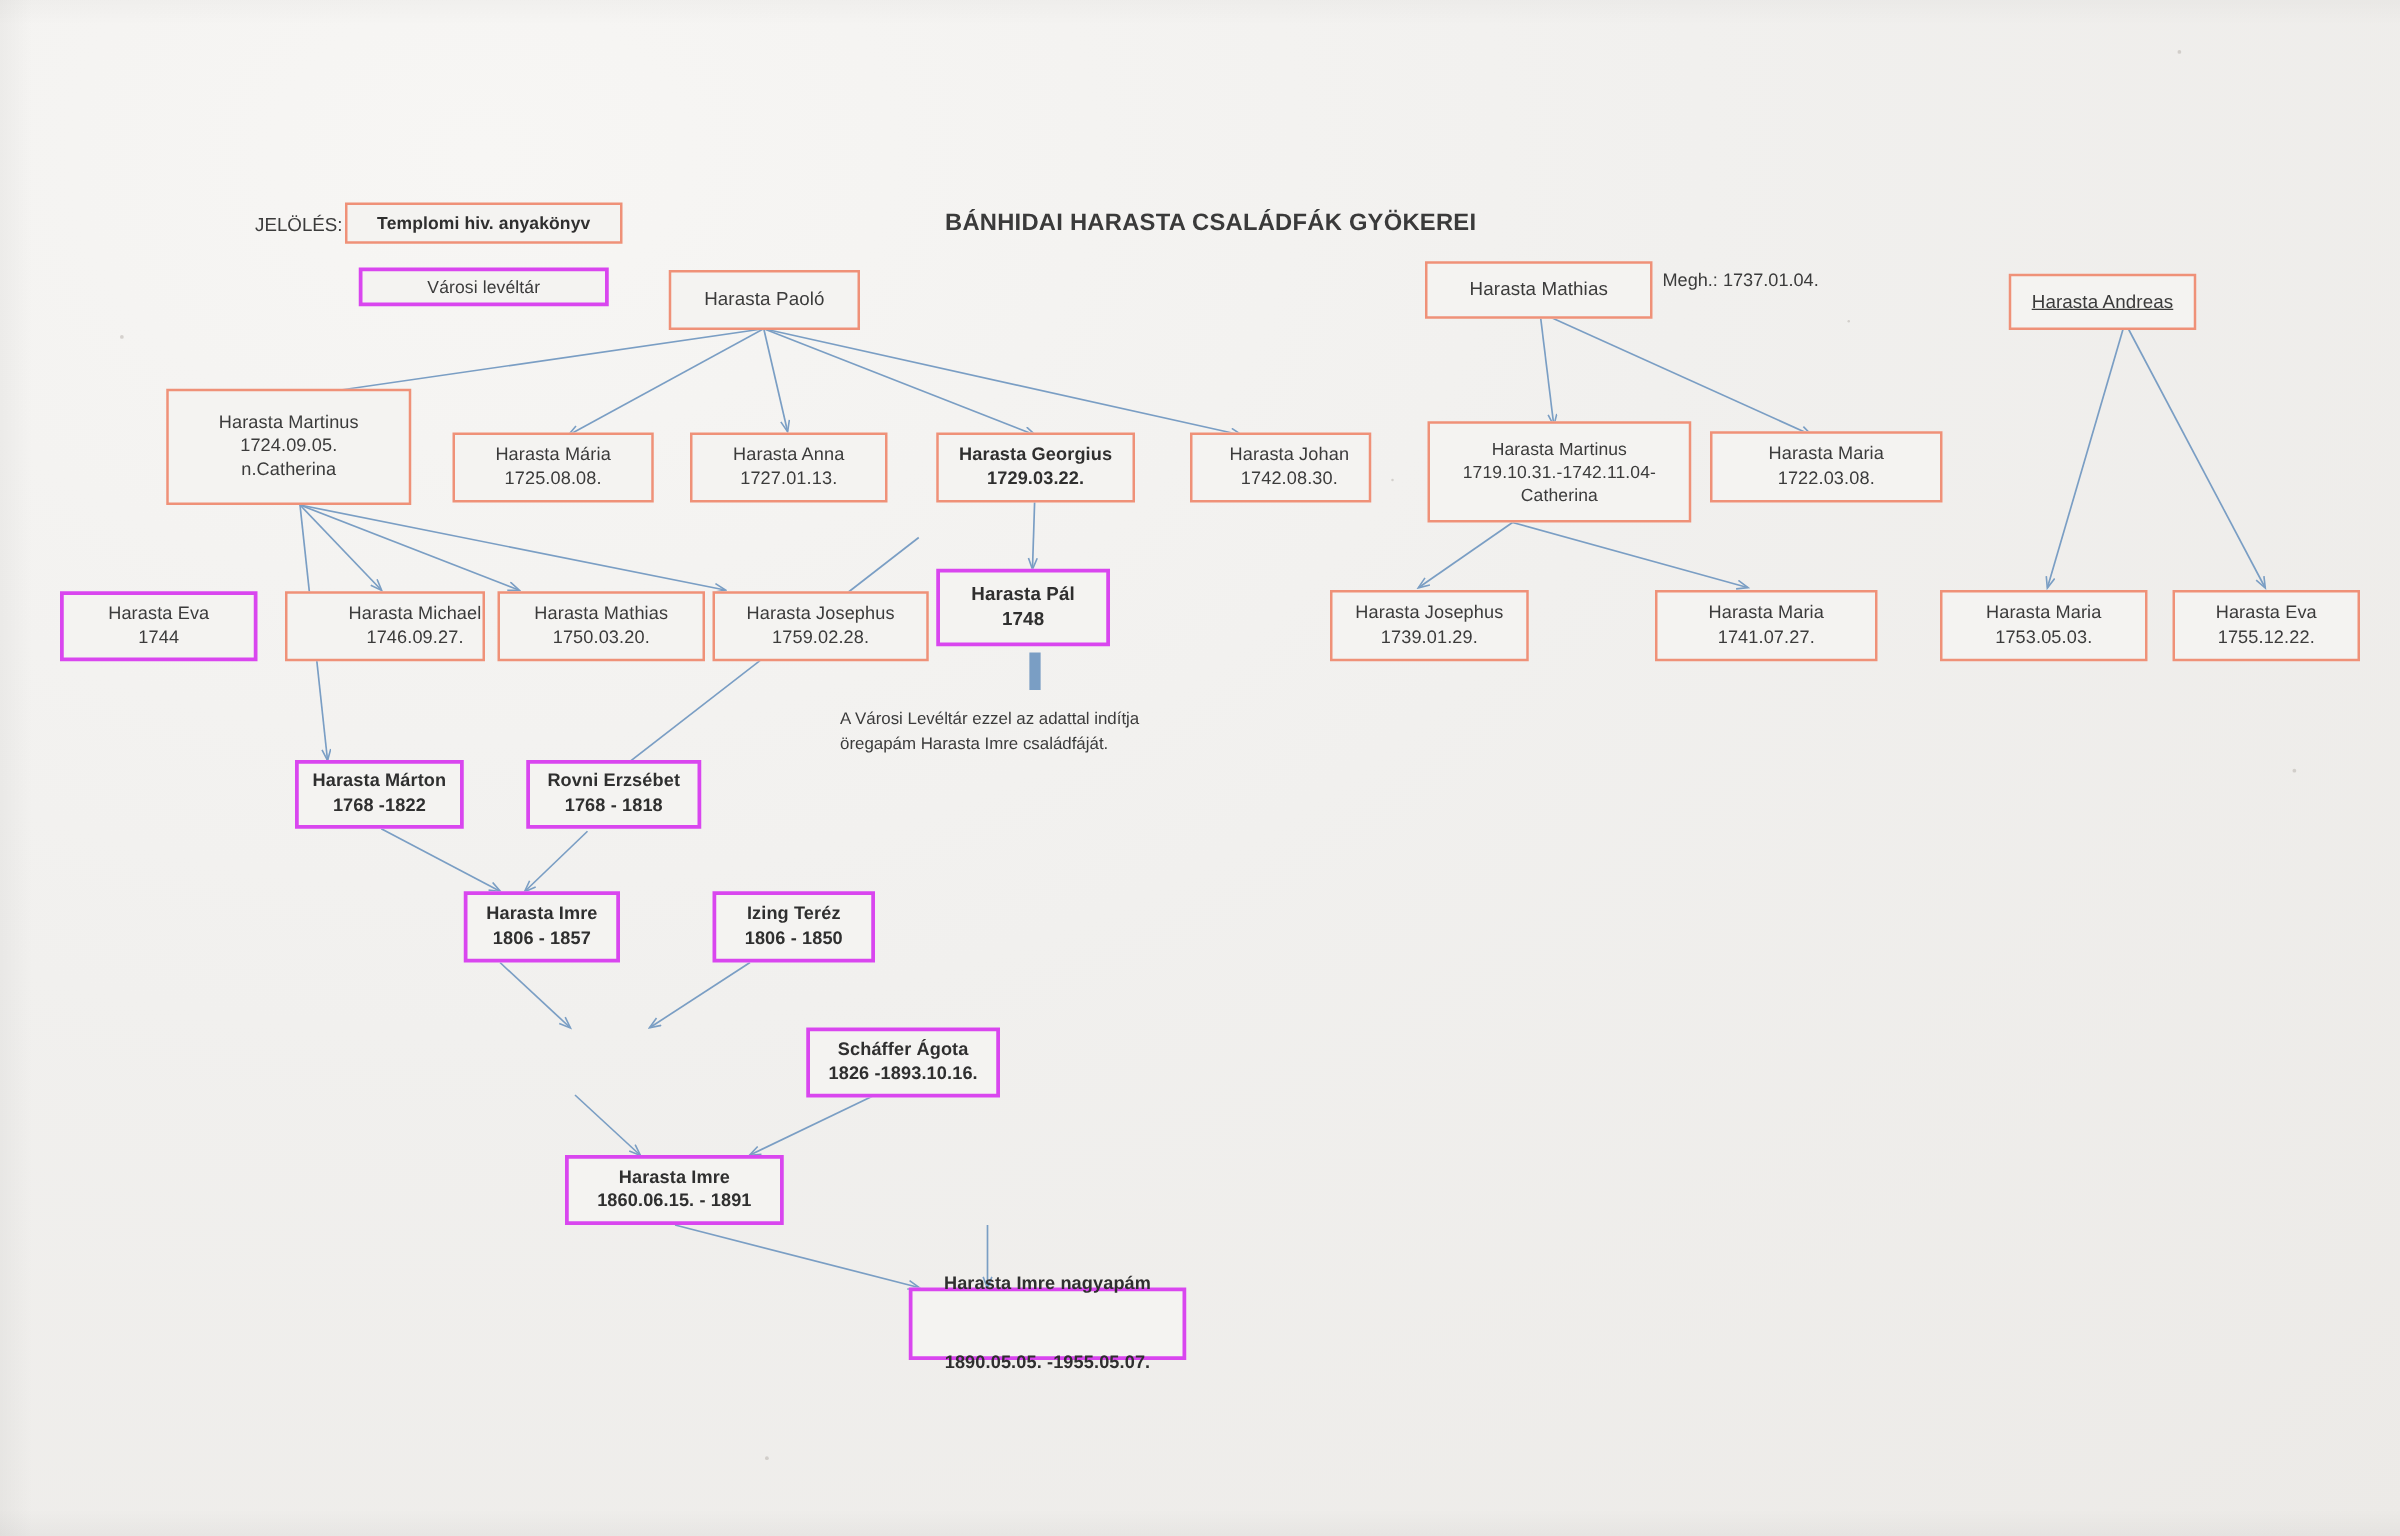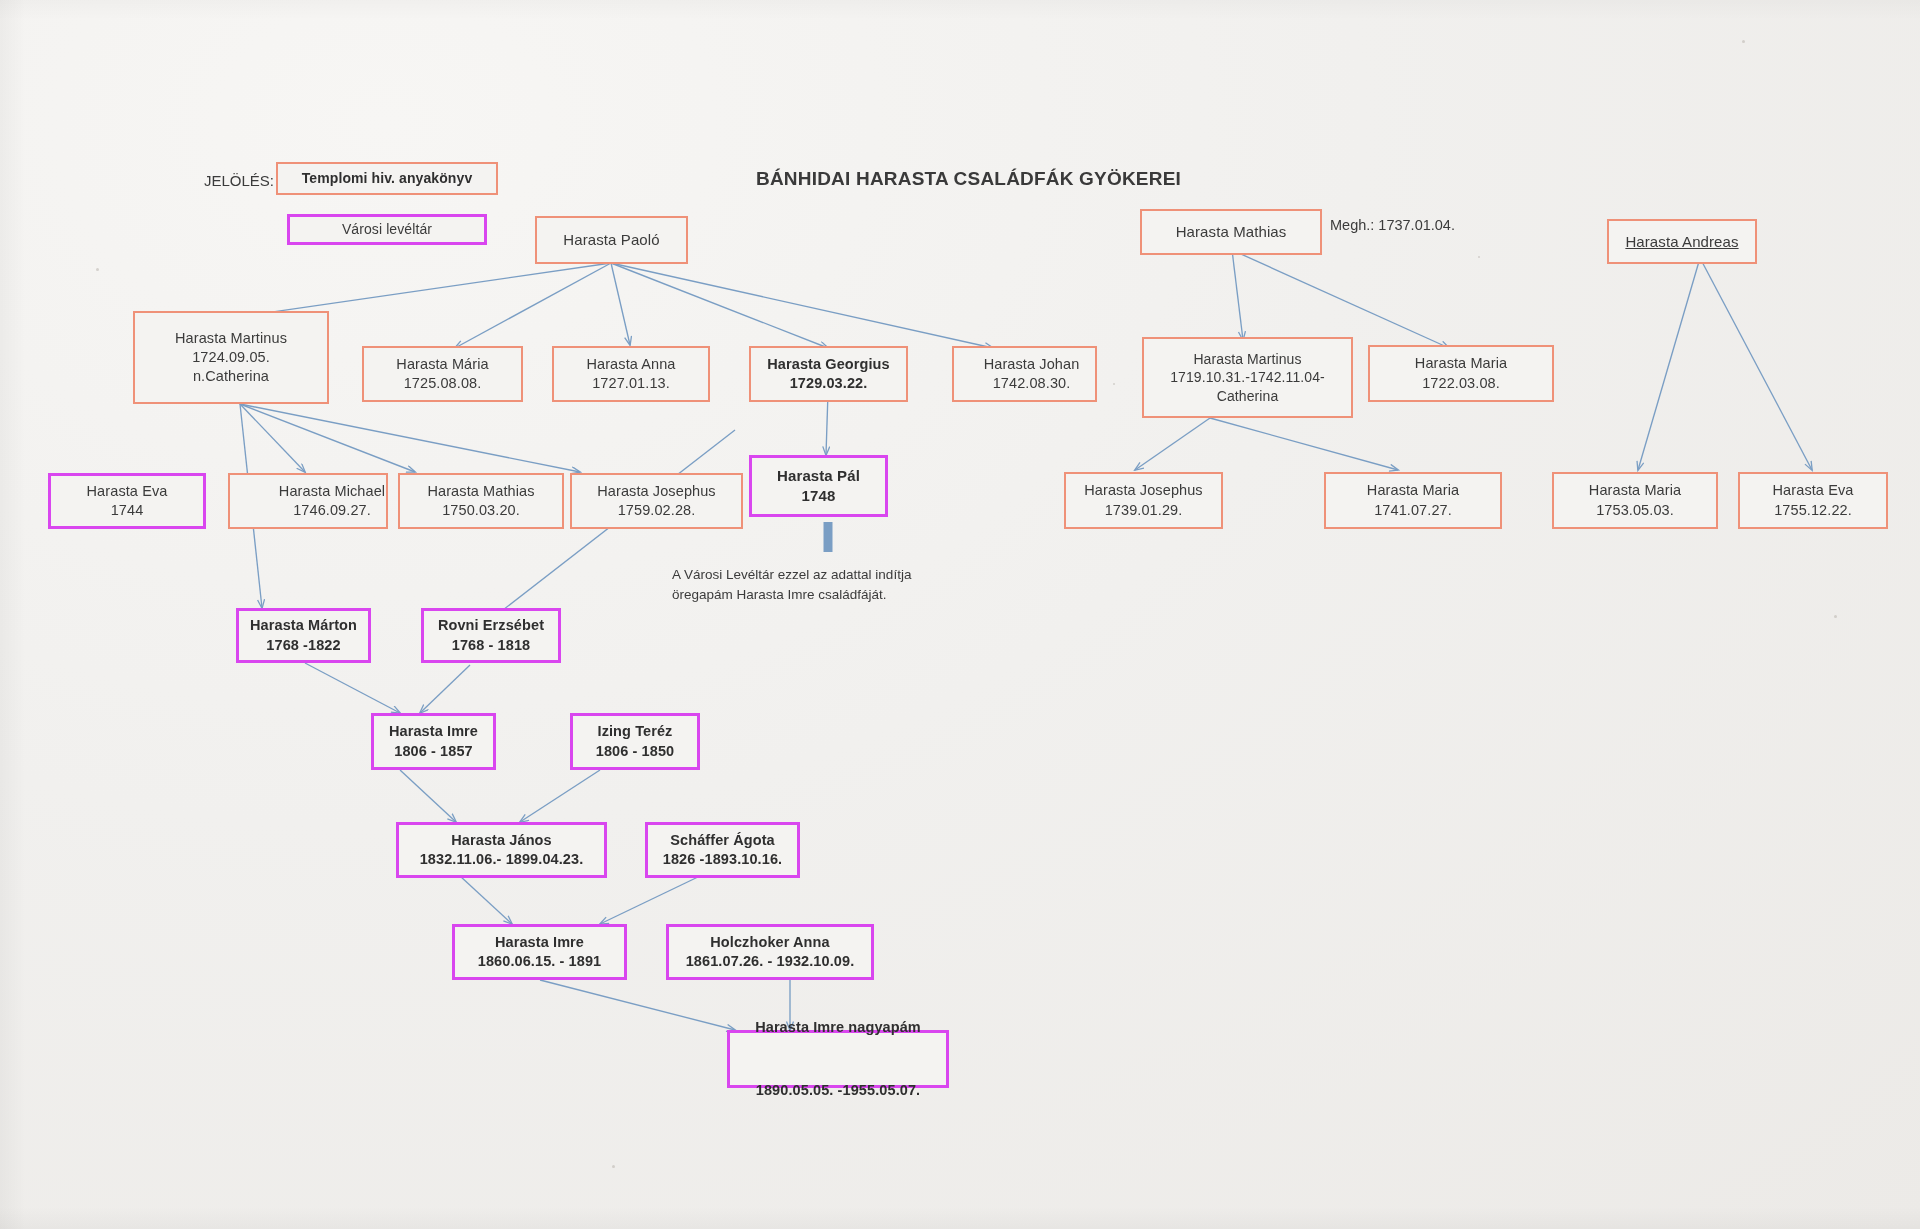--- a/index.html
+++ b/index.html
@@ -250,39 +250,31 @@
   <div class="node archive bold" style="left:371px;top:713px;width:125px;height:57px;font-size:14.5px;">
     <span class="ln">Harasta Imre</span>
     <span class="ln">1806 - 1857</span>
   </div>
 
   <div class="node archive bold" style="left:570px;top:713px;width:130px;height:57px;font-size:14.5px;">
     <span class="ln">Izing Teréz</span>
     <span class="ln">1806 - 1850</span>
   </div>
 
-  <div class="node archive bold" style="left:396px;top:822px;width:211px;height:56px;font-size:14.5px;">
-    <span class="ln">Harasta János</span>
-    <span class="ln">1832.11.06.- 1899.04.23.</span>
-  </div>
 
   <div class="node archive bold" style="left:645px;top:822px;width:155px;height:56px;font-size:14.5px;">
     <span class="ln">Scháffer Ágota</span>
     <span class="ln">1826 -1893.10.16.</span>
   </div>
 
   <div class="node archive bold" style="left:452px;top:924px;width:175px;height:56px;font-size:14.5px;">
     <span class="ln">Harasta Imre</span>
     <span class="ln">1860.06.15. - 1891</span>
   </div>
 
-  <div class="node archive bold" style="left:666px;top:924px;width:208px;height:56px;font-size:14.5px;">
-    <span class="ln">Holczhoker Anna</span>
-    <span class="ln">1861.07.26. - 1932.10.09.</span>
-  </div>
 
   <div class="node archive bold" style="left:727px;top:1030px;width:222px;height:58px;font-size:14.5px;gap:44px;">
     <span class="ln">Harasta Imre nagyapám</span>
     <span class="ln">1890.05.05. -1955.05.07.</span>
   </div>
 
   <div class="specks">
     <div class="speck" style="left:1742px;top:40px;width:3px;height:3px;"></div>
     <div class="speck" style="left:1478px;top:256px;width:2px;height:2px;"></div>
     <div class="speck" style="left:96px;top:268px;width:3px;height:3px;"></div>

